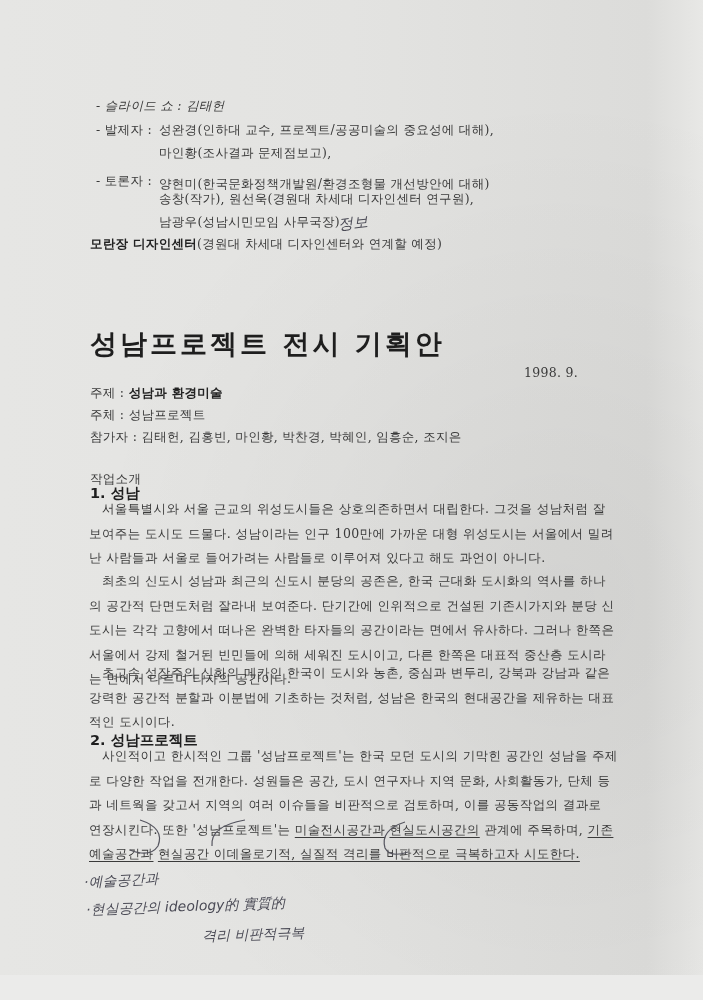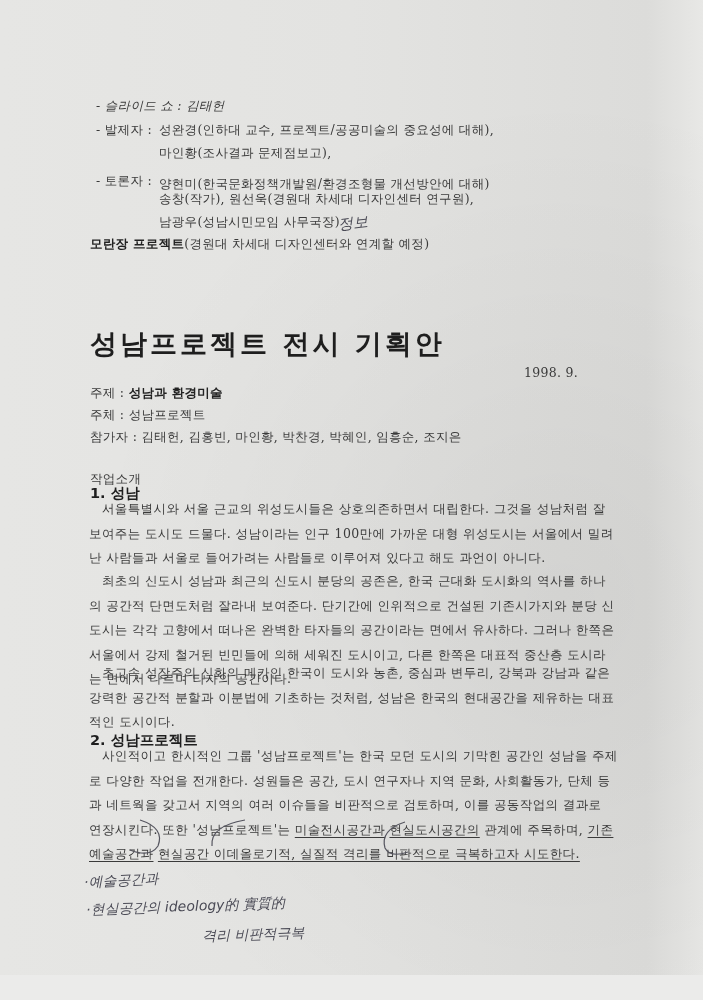--- a/index.html
+++ b/index.html
@@ -58,21 +58,21 @@
 <div class="abs small" style="left:159px; top:145px;text-align:right;">마인황(조사결과 문제점보고),</div>
 <div class="abs small" style="left:159px; top:176px;">양현미(한국문화정책개발원/환경조형물 개선방안에 대해)</div>
 
 <div class="abs small" style="left:96px; top:173px;">- 토론자 : </div>
 <div class="abs small" style="left:159px; top:191px;">송창(작가), 원선욱(경원대 차세대 디자인센터 연구원),</div>
 <div class="abs small" style="left:159px; top:214px;">남광우(성남시민모임 사무국장)</div>
 
 <div class="abs hand" style="left:338px; top:214px; font-size:15px; transform:rotate(-6deg);">정보</div>
 
 <div class="abs small" style="left:90px; top:236px;">
-  <span class="bold">모란장 프로젝트</span><span>(경원대 차세대 디자인센터와 연계할 예정)</span>
+  <span class="bold">모란장 디자인센터</span><span>(경원대 차세대 디자인센터와 연계할 예정)</span>
 </div>
 
 <div class="abs title" style="left:90px; top:326px;">성남프로젝트 전시 기획안</div>
 <div class="abs small" style="left:524px; top:365px;">1998. 9.</div>
 
 <div class="abs small" style="left:90px; top:385px;">
   <span>주제 : </span><span class="bold">성남과 환경미술</span>
 </div>
 <div class="abs small" style="left:90px; top:407px;">
   <span>주체 : </span><span>성남프로젝트</span>

